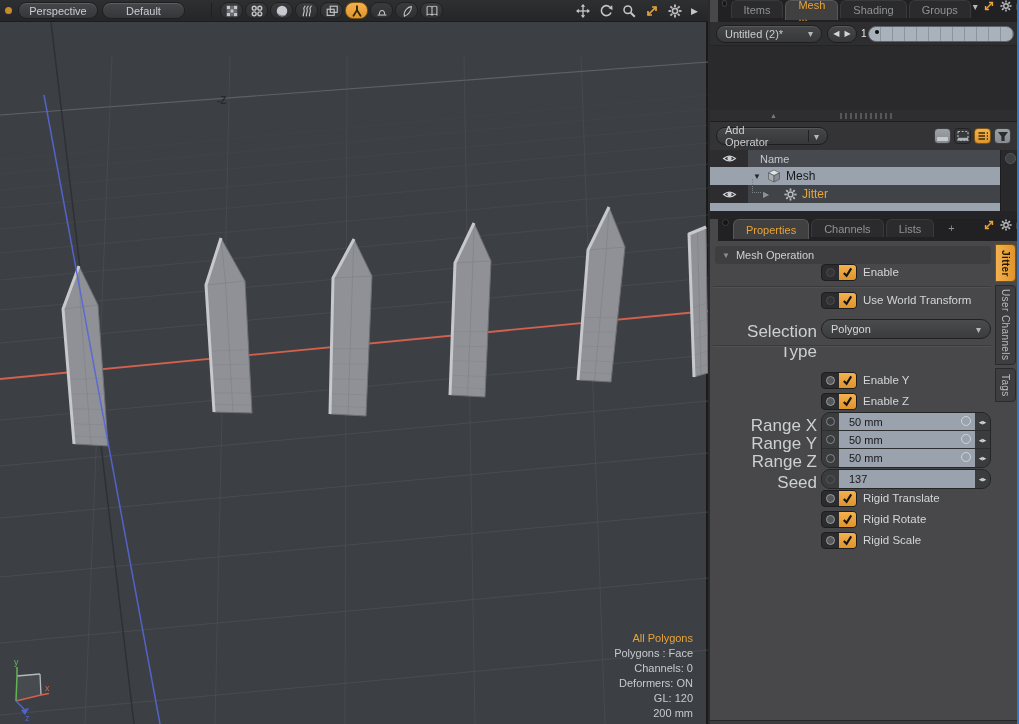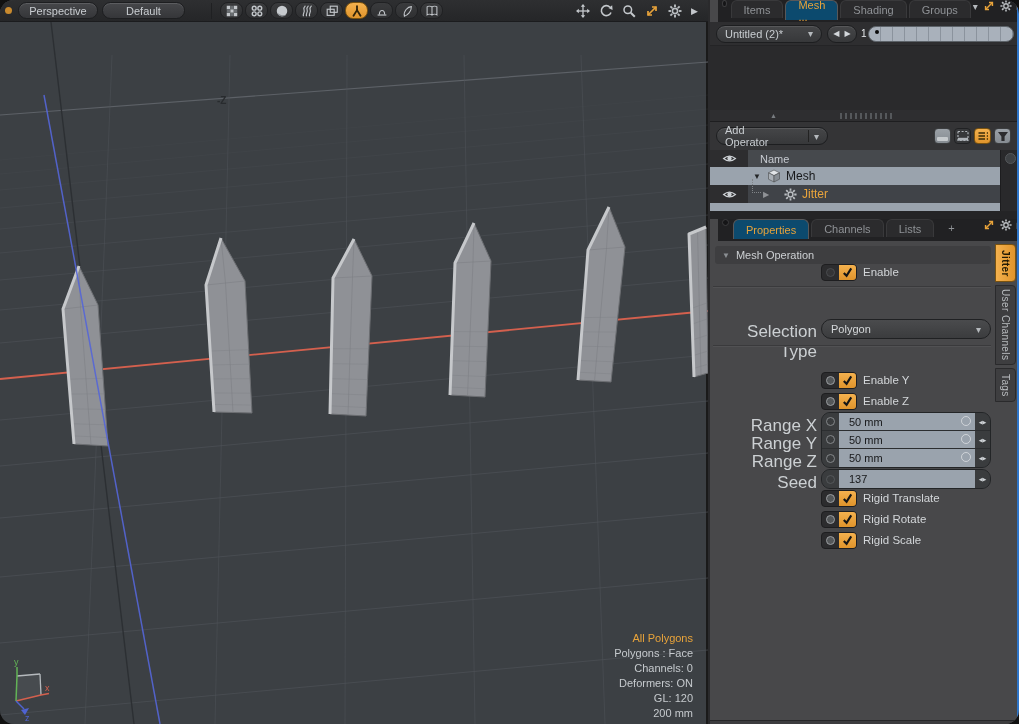--- a/index.html
+++ b/index.html
@@ -1,19 +1,19 @@
 <!DOCTYPE html>
 <html><head>
 <meta charset="utf-8">
 <style>
   html,body{margin:0;padding:0;background:#111;}
   *{box-sizing:border-box;}
   #app{position:relative;width:1019px;height:724px;overflow:hidden;
        font-family:"Liberation Sans","DejaVu Sans",sans-serif;
-       background:#2a2a2c;color:#ccd0d3;font-size:11px;border-radius:14px;-webkit-font-smoothing:antialiased;}
+       background:#2a2a2c;color:#ccd0d3;font-size:11px;-webkit-font-smoothing:antialiased;}
 
   
   #viewport{position:absolute;left:0;top:0;width:708px;height:724px;background:#3c4044;border-right:2px solid #1a1a1a;}
   #vp-scene{position:absolute;left:0;top:0;width:708px;height:724px;}
   #vp-toolbar{position:absolute;left:0;top:0;width:708px;height:22px;background:linear-gradient(#2e2f31,#252628);
     border-bottom:1px solid #1b1c1e;display:flex;align-items:center;z-index:5;}
   .vp-pill{height:17px;border-radius:9px;background:linear-gradient(#46474a,#353639);border:1px solid #1d1e20;
     box-shadow:inset 0 1px 0 rgba(255,255,255,.12);color:#c9cdd1;display:flex;align-items:center;justify-content:center;
     padding:0 10px;cursor:default;}
   .ico-pill{width:23px;height:17px;border-radius:8px;background:linear-gradient(#3a3b3d,#2f3032);border:1px solid #202123;
@@ -25,21 +25,21 @@
   #vp-info{position:absolute;right:13px;bottom:3px;text-align:right;line-height:15px;font-size:11px;color:#c6cace;z-index:4;margin-left:41px;}
   #vp-info .hl{color:#e8a33a;}
   #axis-label{position:absolute;left:217px;top:95px;color:#282b2e;font-size:10px;font-weight:bold;z-index:2;}
   #gizmo{position:absolute;left:4px;bottom:2px;z-index:3;}
 
   
   #panel{position:absolute;left:710px;top:0;width:309px;height:724px;background:#48484a;}
   .tabbar{position:absolute;left:8px;width:309px;height:22px;background:#212123;display:flex;align-items:flex-start;}
   .tab{height:18px;border-radius:6px 6px 0 0;background:#2b2b2d;border:1px solid #39393b;border-bottom:none;
     color:#8f9296;display:flex;align-items:center;justify-content:center;padding:0 12px;margin-right:2px;font-size:11px;}
-  .tab.active{background:#0c4a6e;border-color:#58585a;color:#e8a33a;height:20px;}
+  .tab.active{background:#404040;border-color:#58585a;color:#e8a33a;height:20px;}
   .tab-dot{width:7px;height:7px;border-radius:50%;background:#151517;border:1px solid #3c3c3e;margin:0 4px 6px 4px;}
   .tb-icons{margin-left:auto;display:flex;align-items:center;gap:5px;padding:0 4px 4px 0;color:#b5b9bd;}
   .chev{font-size:10px;color:#b5b9bd;}
 
   #scene-row{position:absolute;left:0;top:22px;width:309px;height:24px;background:#2e2e30;display:flex;align-items:center;border-bottom:1px solid #242426;}
   .pill{height:18px;border-radius:9px;background:linear-gradient(#454648,#37383a);border:1px solid #1d1e20;
     box-shadow:inset 0 1px 0 rgba(255,255,255,.1);display:flex;align-items:center;color:#c9cdd1;gap:24px;}
   #scene-select{width:106px;margin-left:6px;justify-content:space-between;padding:0 8px;}
   #nav-pair{width:30px;margin-left:5px;justify-content:center;gap:5px;font-size:8px;color:#d2d6da;}
   #frame-num{color:#e6e9ec;font-size:10px;margin:0 1px 0 4px;}
@@ -641,20 +641,33 @@
             <div class="box">
               <svg class="ic" width="13" height="13">
                 <use href="#i-check"></use>
               </svg>
             </div>
           </div>
         <span class="cblabel">Enable</span>
       </div>
       <div class="hdiv" style="top:45px"></div>
 
+      <div class="cbrow" style="top:50px">
+        <div class="cbpill">
+            <div class="radio">
+              <i></i>
+            </div>
+            <div class="box">
+              <svg class="ic" width="13" height="13">
+                <use href="#i-check"></use>
+              </svg>
+            </div>
+          </div>
+        <span class="cblabel">Use World Transform</span>
+      </div>
 
       <span class="ddlabel" style="top:81px">Selection Type</span>
       <div id="seltype-dd">
         <span>Polygon</span>
         <span class="chev">▾</span>
       </div>
       <div class="hdiv" style="top:104px"></div>
 
       <div class="cbrow" style="top:130px">
         <div class="cbpill dot">

